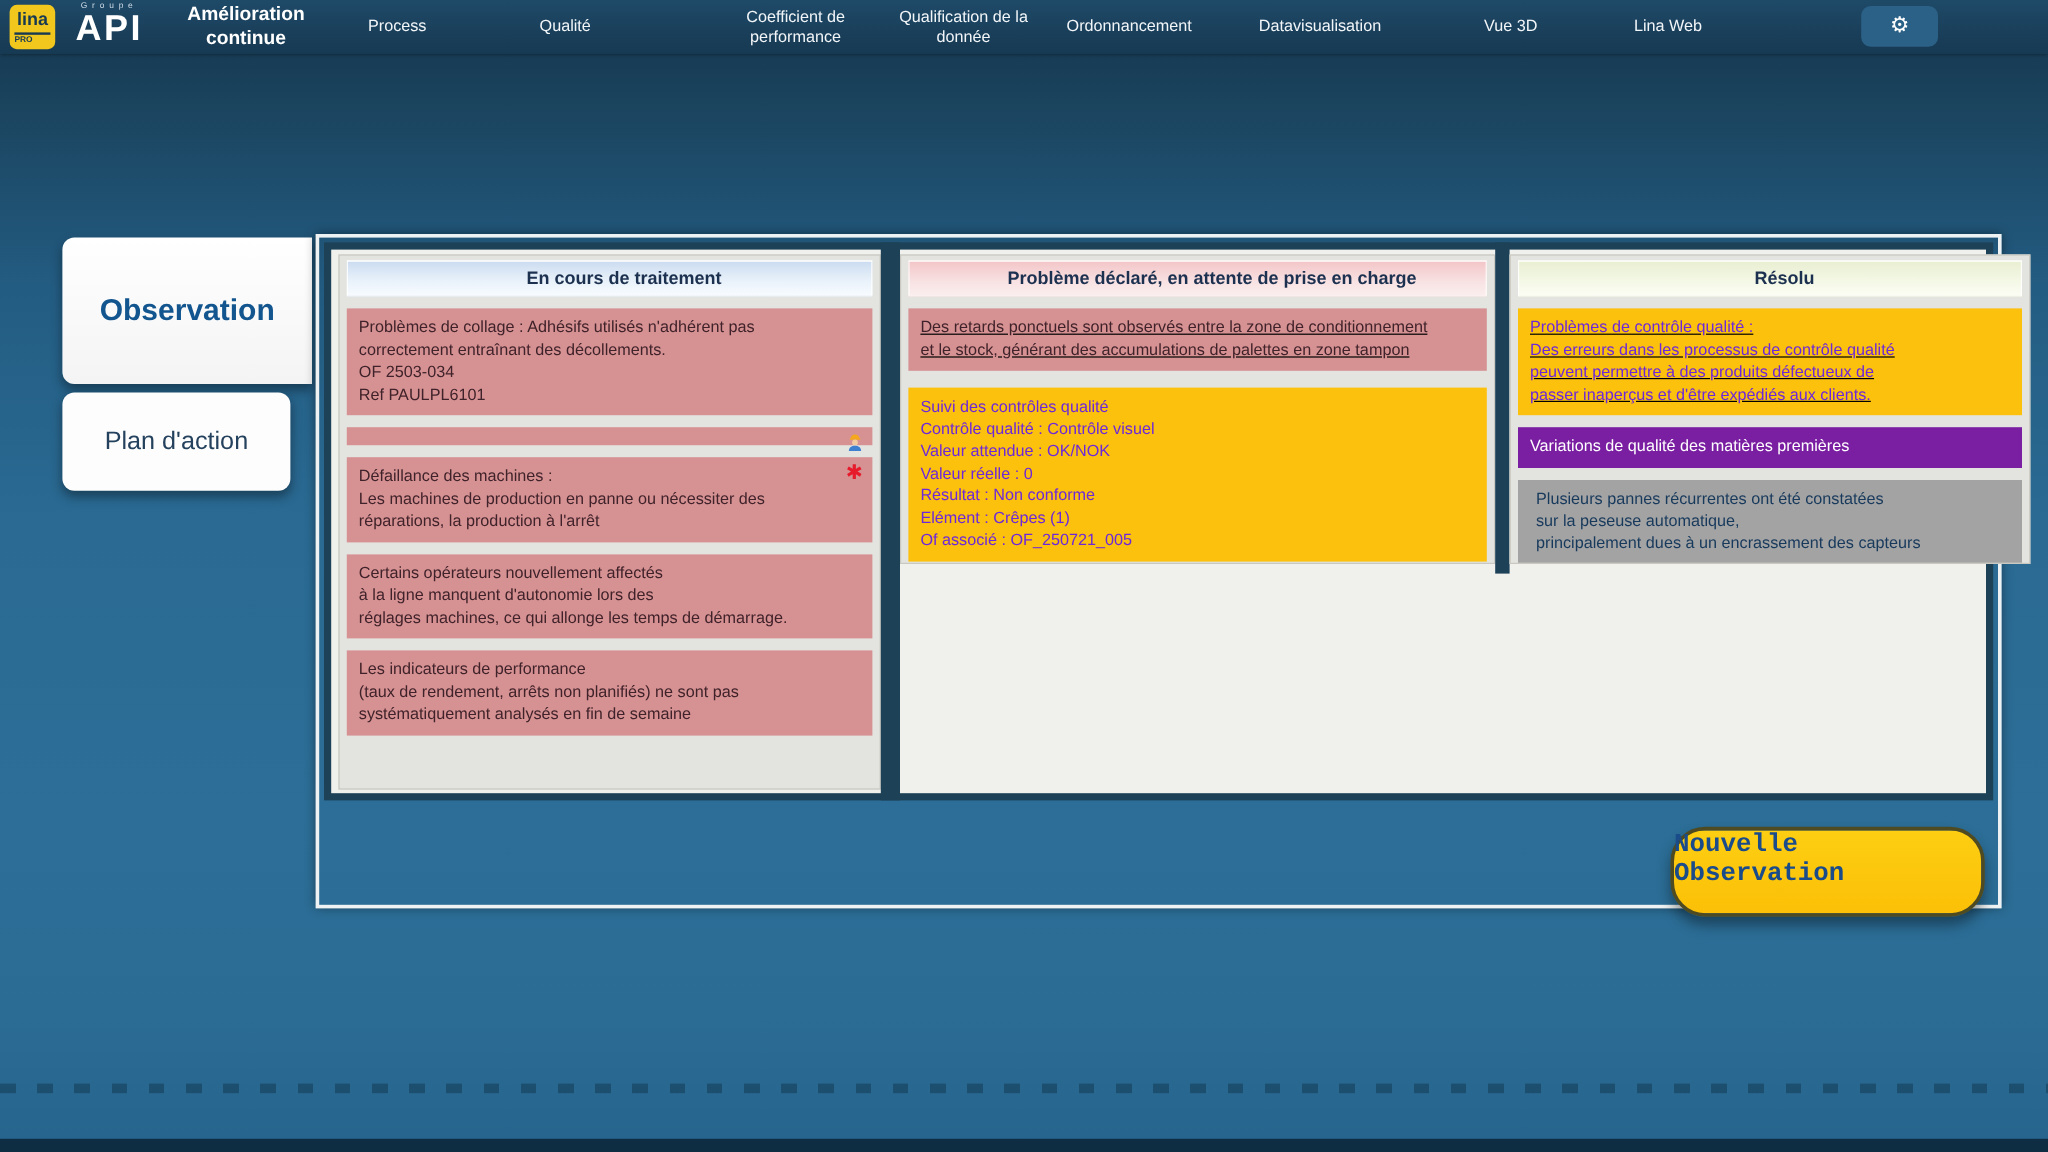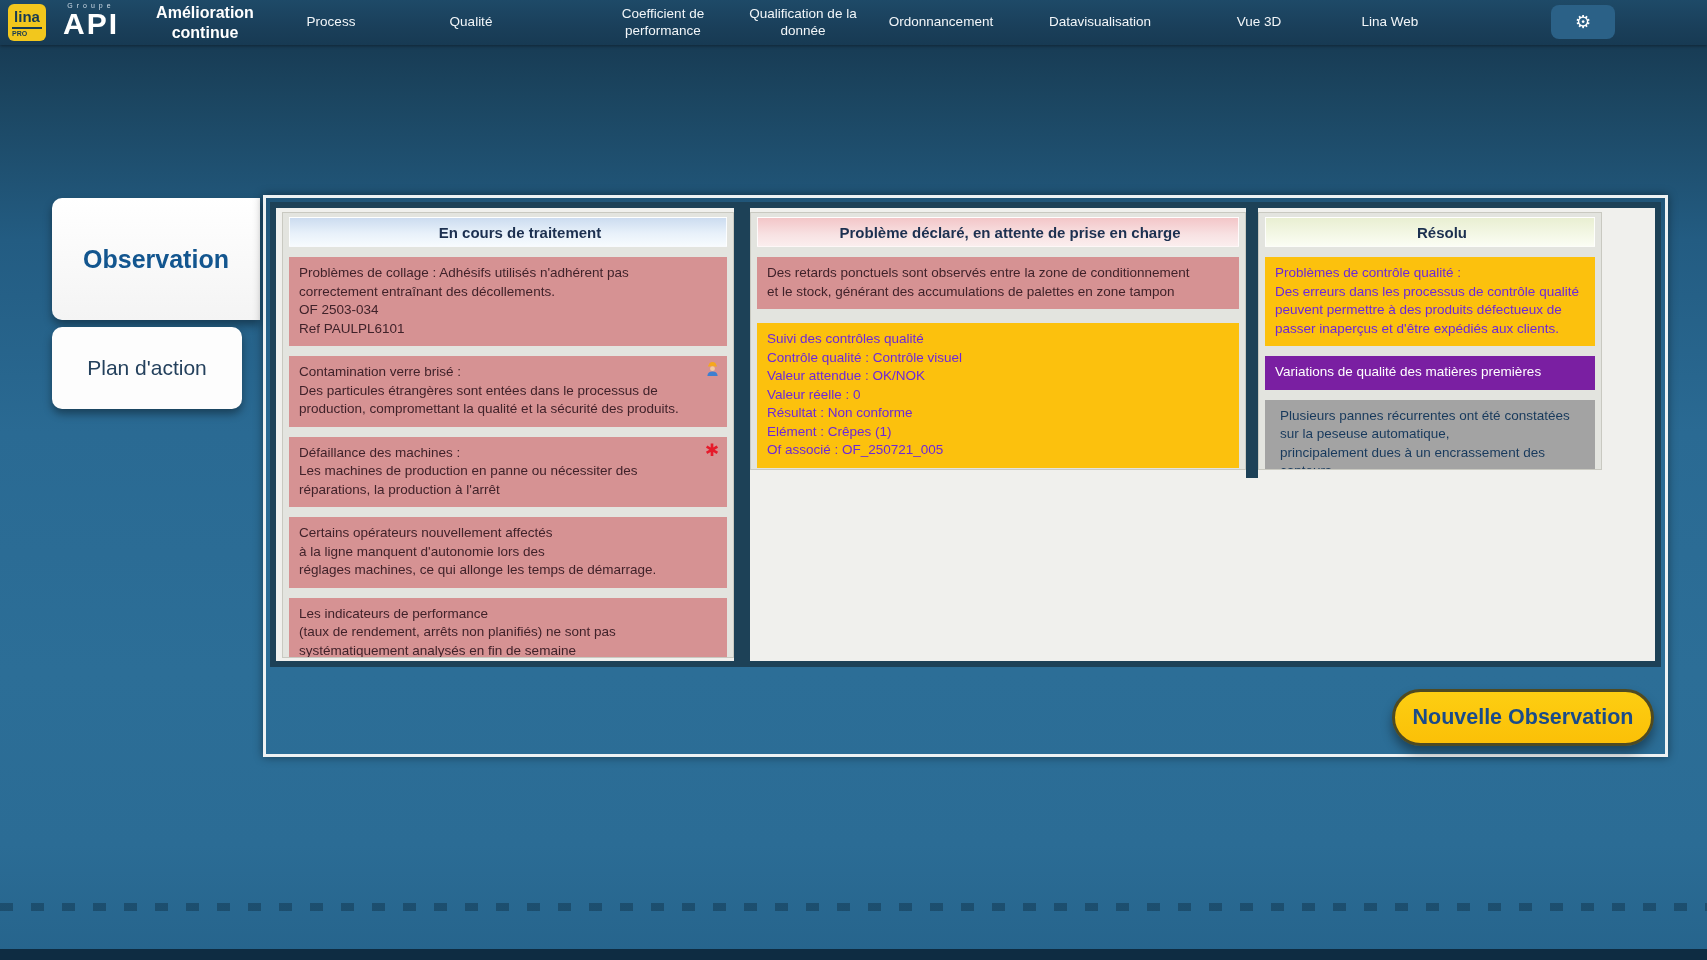--- a/index.html
+++ b/index.html
@@ -46,44 +46,44 @@
     border:3px solid #eef2f3;box-shadow:0 0 9px rgba(0,0,0,.45);}
   .board-frame{position:absolute;left:4px;top:4px;width:1391px;height:465px;background:#1d4157;}
   .board{position:absolute;left:6px;top:6px;right:6px;bottom:6px;background:#f0f0ed;}
   .gap-strip{position:absolute;top:-6px;background:#1d4157;}
   .gap-a{left:458px;width:16px;height:465px;}
   .gap-b{left:970px;width:12px;height:276px;}
 
   .col{position:absolute;top:4px;background:#e3e4df;border:1px solid #c9c9c1;box-sizing:border-box;overflow:hidden;}
   .col-1{left:6px;width:452px;height:446px;}
   .col-2{left:474px;width:496px;height:258px;}
-  .col-3{left:982px;width:344px;height:258px;}
+  .col-3{left:982px;width:434px;height:258px;}
   .col-header{height:28px;margin:4px 6px 10px 6px;display:flex;align-items:center;justify-content:center;
     font-weight:bold;font-size:15px;color:#1c3050;border:1px solid rgba(255,255,255,.85);padding-left:24px;}
   .col-header.blue {background:linear-gradient(180deg,#ccdcf0 0%,#e8f1fa 55%,#f7fbfe 100%);}
   .col-header.pink {background:linear-gradient(180deg,#f3c6c8 0%,#f8e2e3 60%,#fbeeee 100%);}
   .col-header.green{background:linear-gradient(180deg,#e9efd2 0%,#f4f8e6 60%,#fbfdf4 100%);}
 
   .card{position:relative;margin:0 6px 10px 6px;padding:7px 10px 8px 10px;cursor:pointer;}
   .card-text{white-space:pre-line;font-size:13.5px;line-height:18.5px;}
   .card.pink {background:#d69293;}      .card.pink .card-text{color:#40222a;}
   .card.orange{background:#fcc10d;}     .card.orange .card-text{color:#6d28d9;}
   .card.purple{background:#7a1fa2;}     .card.purple .card-text{color:#ffffff;}
   .card.lightblue{background:#a3a3a3;padding-left:15px;}  .card.lightblue .card-text{color:#17395c;}
-  .card.first-c2{margin-top:0;}
+  .card.first-c2{margin-top:0;text-decoration:underline;}
   .card.gap-top{margin-top:14px;}
   .card-icon{position:absolute;top:5px;right:8px;line-height:1;}
   .alert-glyph{font-family:"DejaVu Sans",sans-serif;color:#e61a2b;font-size:17px;font-weight:bold;}
 
   
-  .new-obs-btn{position:absolute;left:1126px;top:491px;width:262px;height:57px;border-radius:29px;
+  .new-obs-btn{position:absolute;left:1126px;top:491px;width:262px;height:75px;border-radius:29px;
     background:linear-gradient(180deg,#fdce12 0%,#fbc007 100%);
     border:3px solid #4e4a22;box-sizing:border-box;
     box-shadow:0 7px 11px rgba(0,0,0,.38);
-    display:flex;align-items:center;justify-content:center;cursor:pointer;}
+    display:flex;justify-content:center;cursor:pointer;font-family:Liberation Mono, monospace;}
   .new-obs-btn span{font-weight:bold;font-size:21.5px;color:#1a4b8a;}
 
   
   .dash-row{position:absolute;left:0;top:903px;width:1707px;height:8px;
     background:repeating-linear-gradient(90deg,rgba(9,37,56,.38) 0 13px,transparent 13px 31px);}
   .bottom-bar{position:absolute;left:0;bottom:0;width:1707px;height:11px;background:#0e2c42;}
 </style>
 </head>
 <body>
 
@@ -135,23 +135,20 @@
           </div>
           <div class="card pink">
             <span class="card-icon">
               <svg width="13" height="15" viewBox="0 0 14 16">
                 <path d="M3 5a4 4 0 0 1 8 0z" fill="#f6a81c"></path>
                 <rect x="2.2" y="4.4" width="9.6" height="1.5" rx="0.7" fill="#f6a81c"></rect>
                 <circle cx="7" cy="8.2" r="2.6" fill="#f3c9a0"></circle>
                 <path d="M1.5 16c0-3.2 2.4-4.8 5.5-4.8s5.5 1.6 5.5 4.8z" fill="#3e7fd0"></path>
               </svg>
             </span>
-            <div class="card-text">Contamination verre brisé :
-Des particules étrangères sont entées dans le processus de
-production, compromettant la qualité et la sécurité des produits.</div>
           </div>
           <div class="card pink">
             <span class="card-icon"><span class="alert-glyph">✱</span></span>
             <div class="card-text">Défaillance des machines :
 Les machines de production en panne ou nécessiter des
 réparations,  la production à l'arrêt</div>
           </div>
           <div class="card pink">
             <div class="card-text">Certains opérateurs nouvellement affectés
 à la ligne manquent d'autonomie lors des

